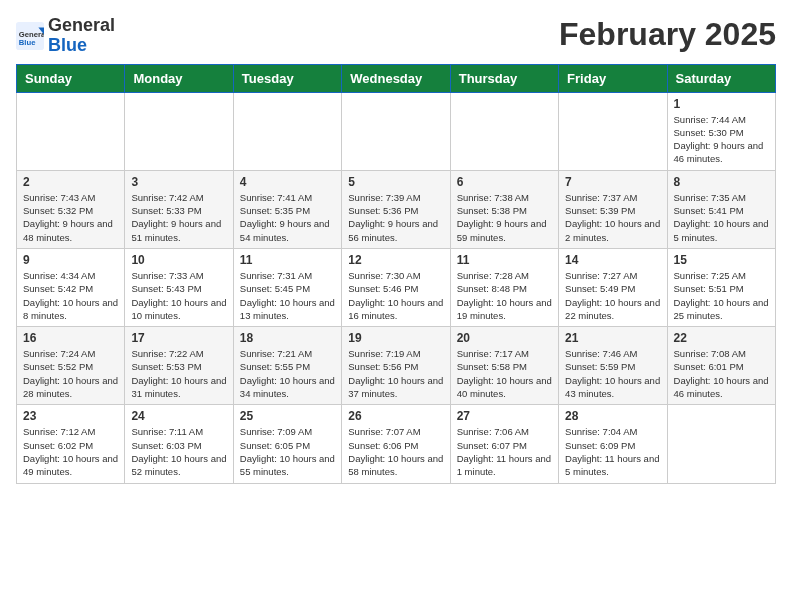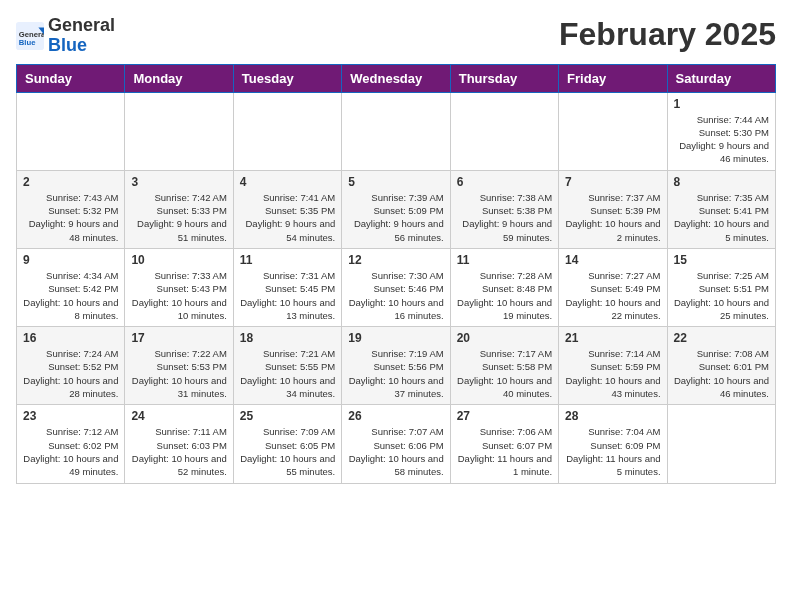--- a/index.html
+++ b/index.html
@@ -42,21 +42,21 @@
     .calendar-subtitle {
       font-size: 14px;
       color: #555;
     }
     .calendar {
       width: 100%;
       border-collapse: collapse;
       border: 1px solid #ccc;
     }
     .calendar th {
-      background: #701a75;
+      background: #15803d;
       color: #fff;
       font-size: 13px;
       font-weight: bold;
       padding: 6px 8px;
       text-align: left;
       border: 1px solid #1565c0;
     }
     .calendar td {
       border: 1px solid #ccc;
       vertical-align: top;
@@ -73,21 +73,20 @@
     .day-number {
       font-size: 12px;
       font-weight: bold;
       display: block;
       margin-bottom: 2px;
     }
     .day-info {
       font-size: 9.5px;
       line-height: 1.4;
       color: #333;
-      text-align: right;
     }
     .empty-cell {
       background: #f9f9f9;
     }
   </style>
 </head>
 <body>
 
 <div class="header-area">
   <div class="logo">
@@ -151,21 +150,21 @@
         </td>
         <td>
           <span class="day-number">4</span>
           <div class="day-info">Sunrise: 7:41 AM
 Sunset: 5:35 PM
 Daylight: 9 hours and 54 minutes.</div>
         </td>
         <td>
           <span class="day-number">5</span>
           <div class="day-info">Sunrise: 7:39 AM
-Sunset: 5:09 PM
+Sunset: 5:36 PM
 Daylight: 9 hours and 56 minutes.</div>
         </td>
         <td>
           <span class="day-number">6</span>
           <div class="day-info">Sunrise: 7:38 AM
 Sunset: 5:38 PM
 Daylight: 9 hours and 59 minutes.</div>
         </td>
         <td>
           <span class="day-number">7</span>
@@ -250,21 +249,21 @@
 Daylight: 10 hours and 37 minutes.</div>
         </td>
         <td>
           <span class="day-number">20</span>
           <div class="day-info">Sunrise: 7:17 AM
 Sunset: 5:58 PM
 Daylight: 10 hours and 40 minutes.</div>
         </td>
         <td>
           <span class="day-number">21</span>
-          <div class="day-info">Sunrise: 7:14 AM
+          <div class="day-info">Sunrise: 7:46 AM
 Sunset: 5:59 PM
 Daylight: 10 hours and 43 minutes.</div>
         </td>
         <td>
           <span class="day-number">22</span>
           <div class="day-info">Sunrise: 7:08 AM
 Sunset: 6:01 PM
 Daylight: 10 hours and 46 minutes.</div>
         </td>
       </tr>

